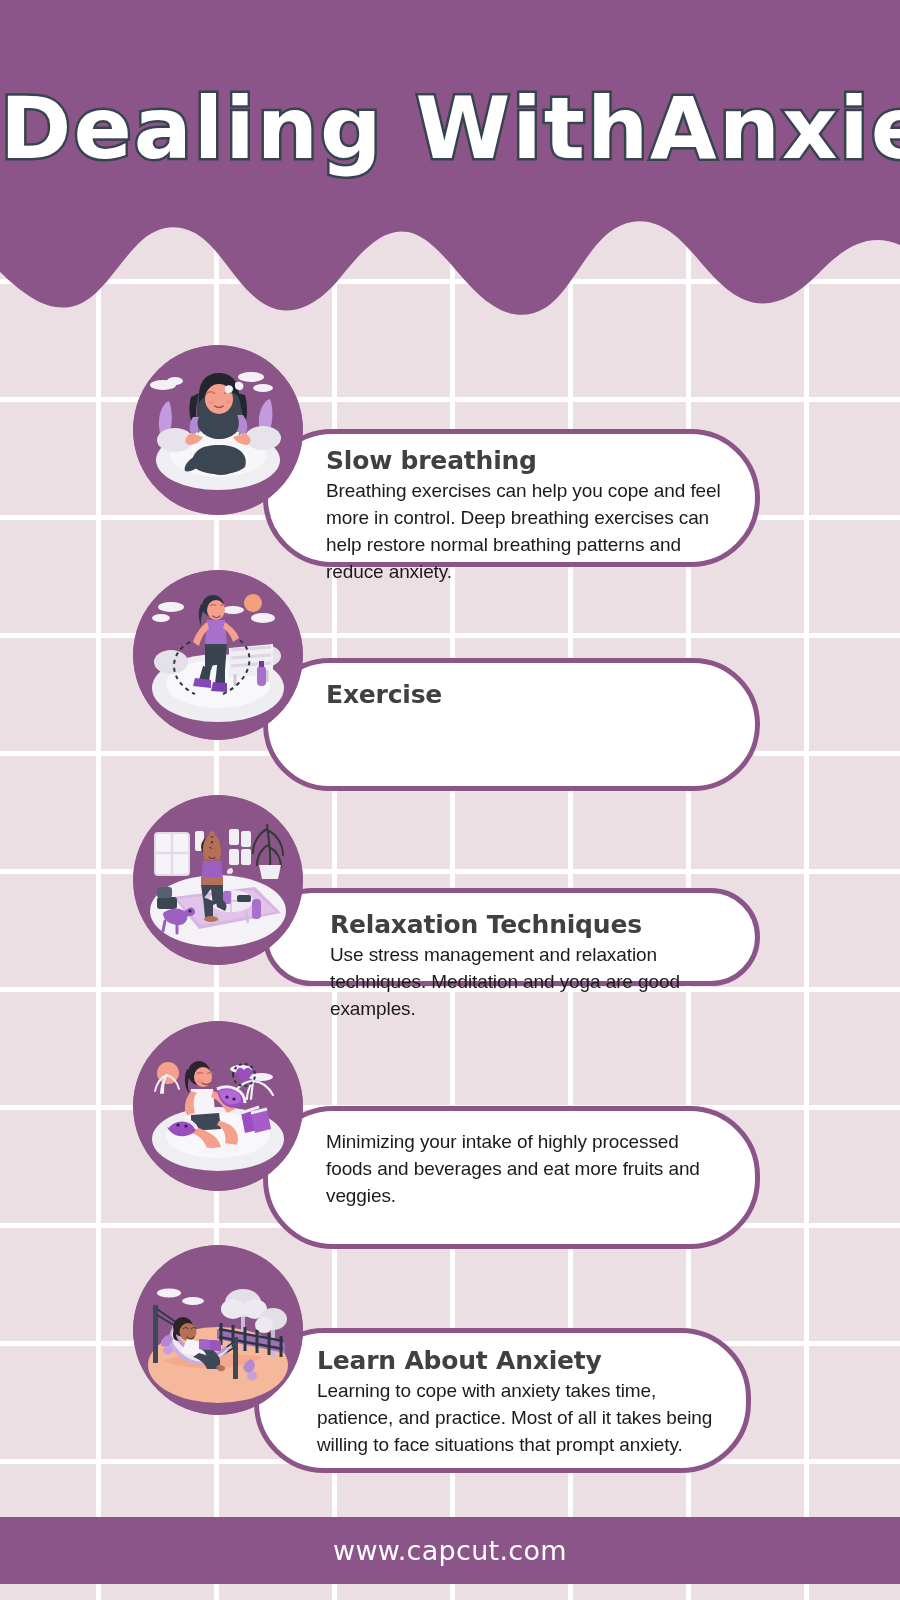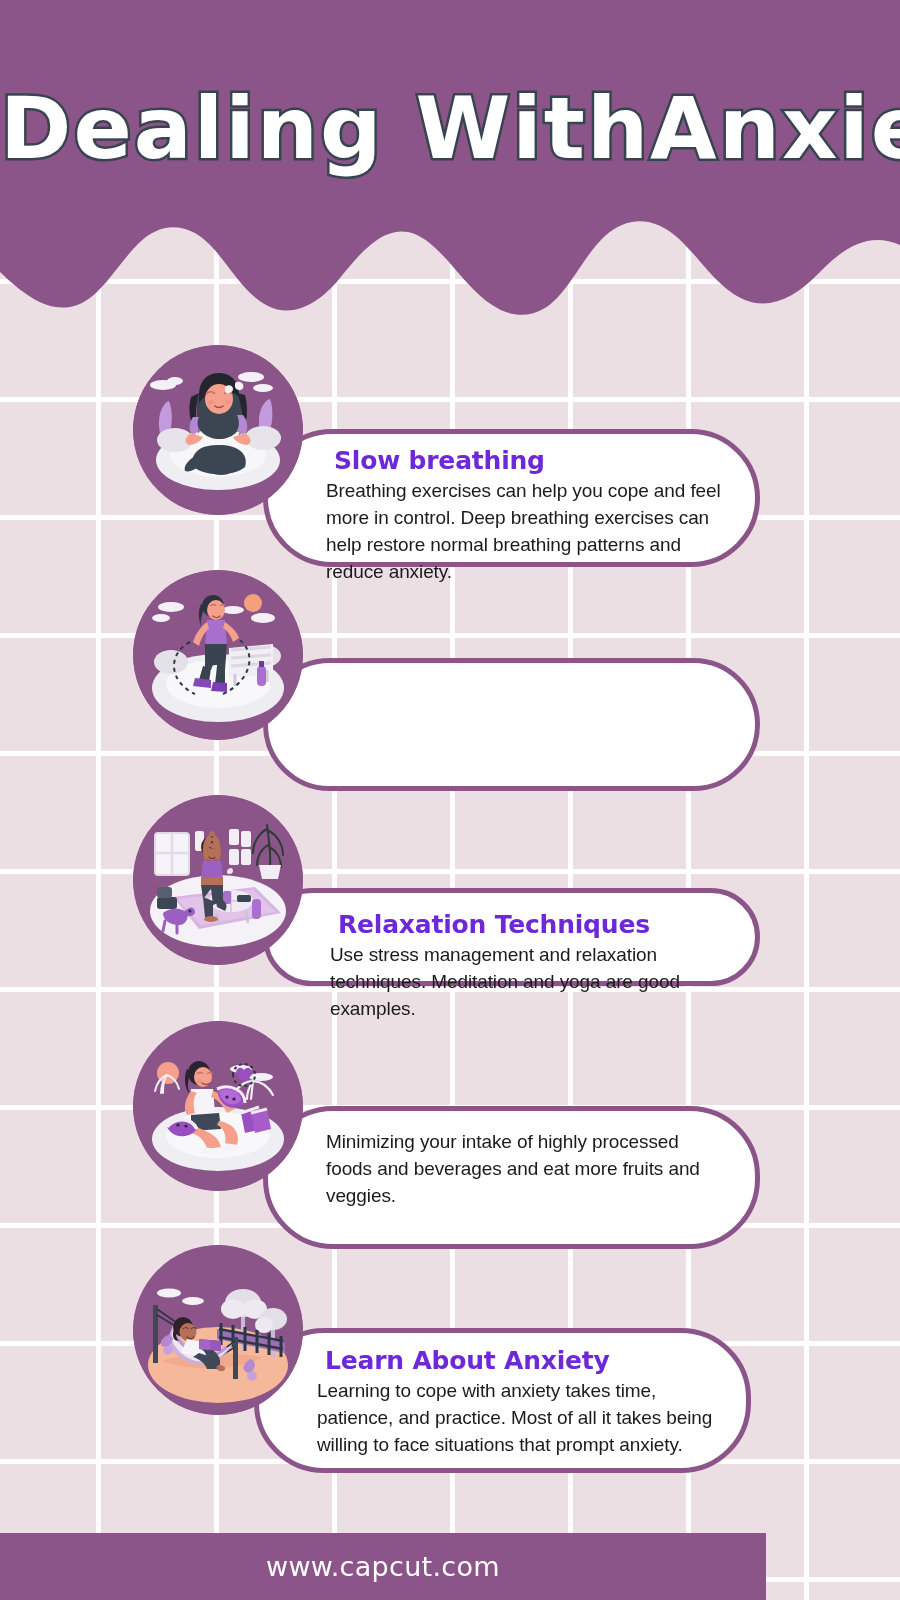--- a/index.html
+++ b/index.html
@@ -105,39 +105,39 @@
   .card-2 { left: 263px; top: 88px;  width: 497px; height: 133px; padding: 18px 32px 10px 58px; }
   .card-3 { left: 263px; top: 93px;  width: 497px; height: 98px; padding: 18px 32px 10px 62px; }
   .card-4 { left: 263px; top: 85px;  width: 497px; height: 143px; padding: 18px 32px 10px 58px; }
   .card-5 { left: 254px; top: 83px;  width: 497px; height: 145px; padding: 14px 32px 10px 58px; }
 
   .card-title {
     font-family: "DejaVu Sans", sans-serif;
     font-weight: bold;
     font-size: 25px;
     line-height: 1.15;
-    color: #6d28d9;
-    margin: 0 0 2px 8px;
+    color: #404040;
+    margin: 0 0 2px 0;
     letter-spacing: -0.2px;
   }
   .card-body {
     font-family: "Liberation Sans", sans-serif;
     font-size: 19px;
     line-height: 1.42;
     color: #1b1b1b;
     margin: 0;
     letter-spacing: -0.1px;
   }
 
   
   .footer {
     position: absolute;
     left: 0;
-    bottom: 0;
-    width: 766px;
+    bottom: 16px;
+    width: 900px;
     height: 67px;
     background: #8c558a;
     display: flex;
     align-items: center;
     justify-content: center;
     z-index: 9;
   }
   .footer-text {
     font-family: "DejaVu Sans", sans-serif;
     font-size: 27px;
@@ -213,20 +213,21 @@
         <path d="M58,88 C52,92 50,98 56,100 C62,100 68,96 70,92 Z" fill="#f4a08c"></path>
         <path d="M112,88 C118,92 120,98 114,100 C108,100 102,96 100,92 Z" fill="#f4a08c"></path>
         <path d="M92,42 C95,39 100,40 100,44 C100,48 93,50 92,46 Z" fill="#f4f1f6"></path>
         <path d="M102,38 C106,35 112,38 110,43 C108,47 102,45 102,41 Z" fill="#f4f1f6"></path>
       </svg>
     </div>
   </div>
 
   <div class="row row-2">
     <div class="card card-2">
+      <p class="card-title">Exercise</p>
     </div>
     <div class="avatar">
       <svg viewBox="0 0 170 170" xmlns="http://www.w3.org/2000/svg" aria-hidden="true">
         <circle cx="85" cy="85" r="85" fill="#8c558a"></circle>
         <ellipse cx="85" cy="118" rx="66" ry="34" fill="#eeeef2"></ellipse>
         <ellipse cx="85" cy="114" rx="52" ry="24" fill="#f8f8fb"></ellipse>
         <circle cx="120" cy="33" r="9" fill="#f5a07d"></circle>
         <ellipse cx="38" cy="37" rx="13" ry="5" fill="#f4f1f6"></ellipse>
         <ellipse cx="28" cy="48" rx="9" ry="4" fill="#f4f1f6"></ellipse>
         <ellipse cx="100" cy="40" rx="11" ry="4" fill="#f4f1f6"></ellipse>

